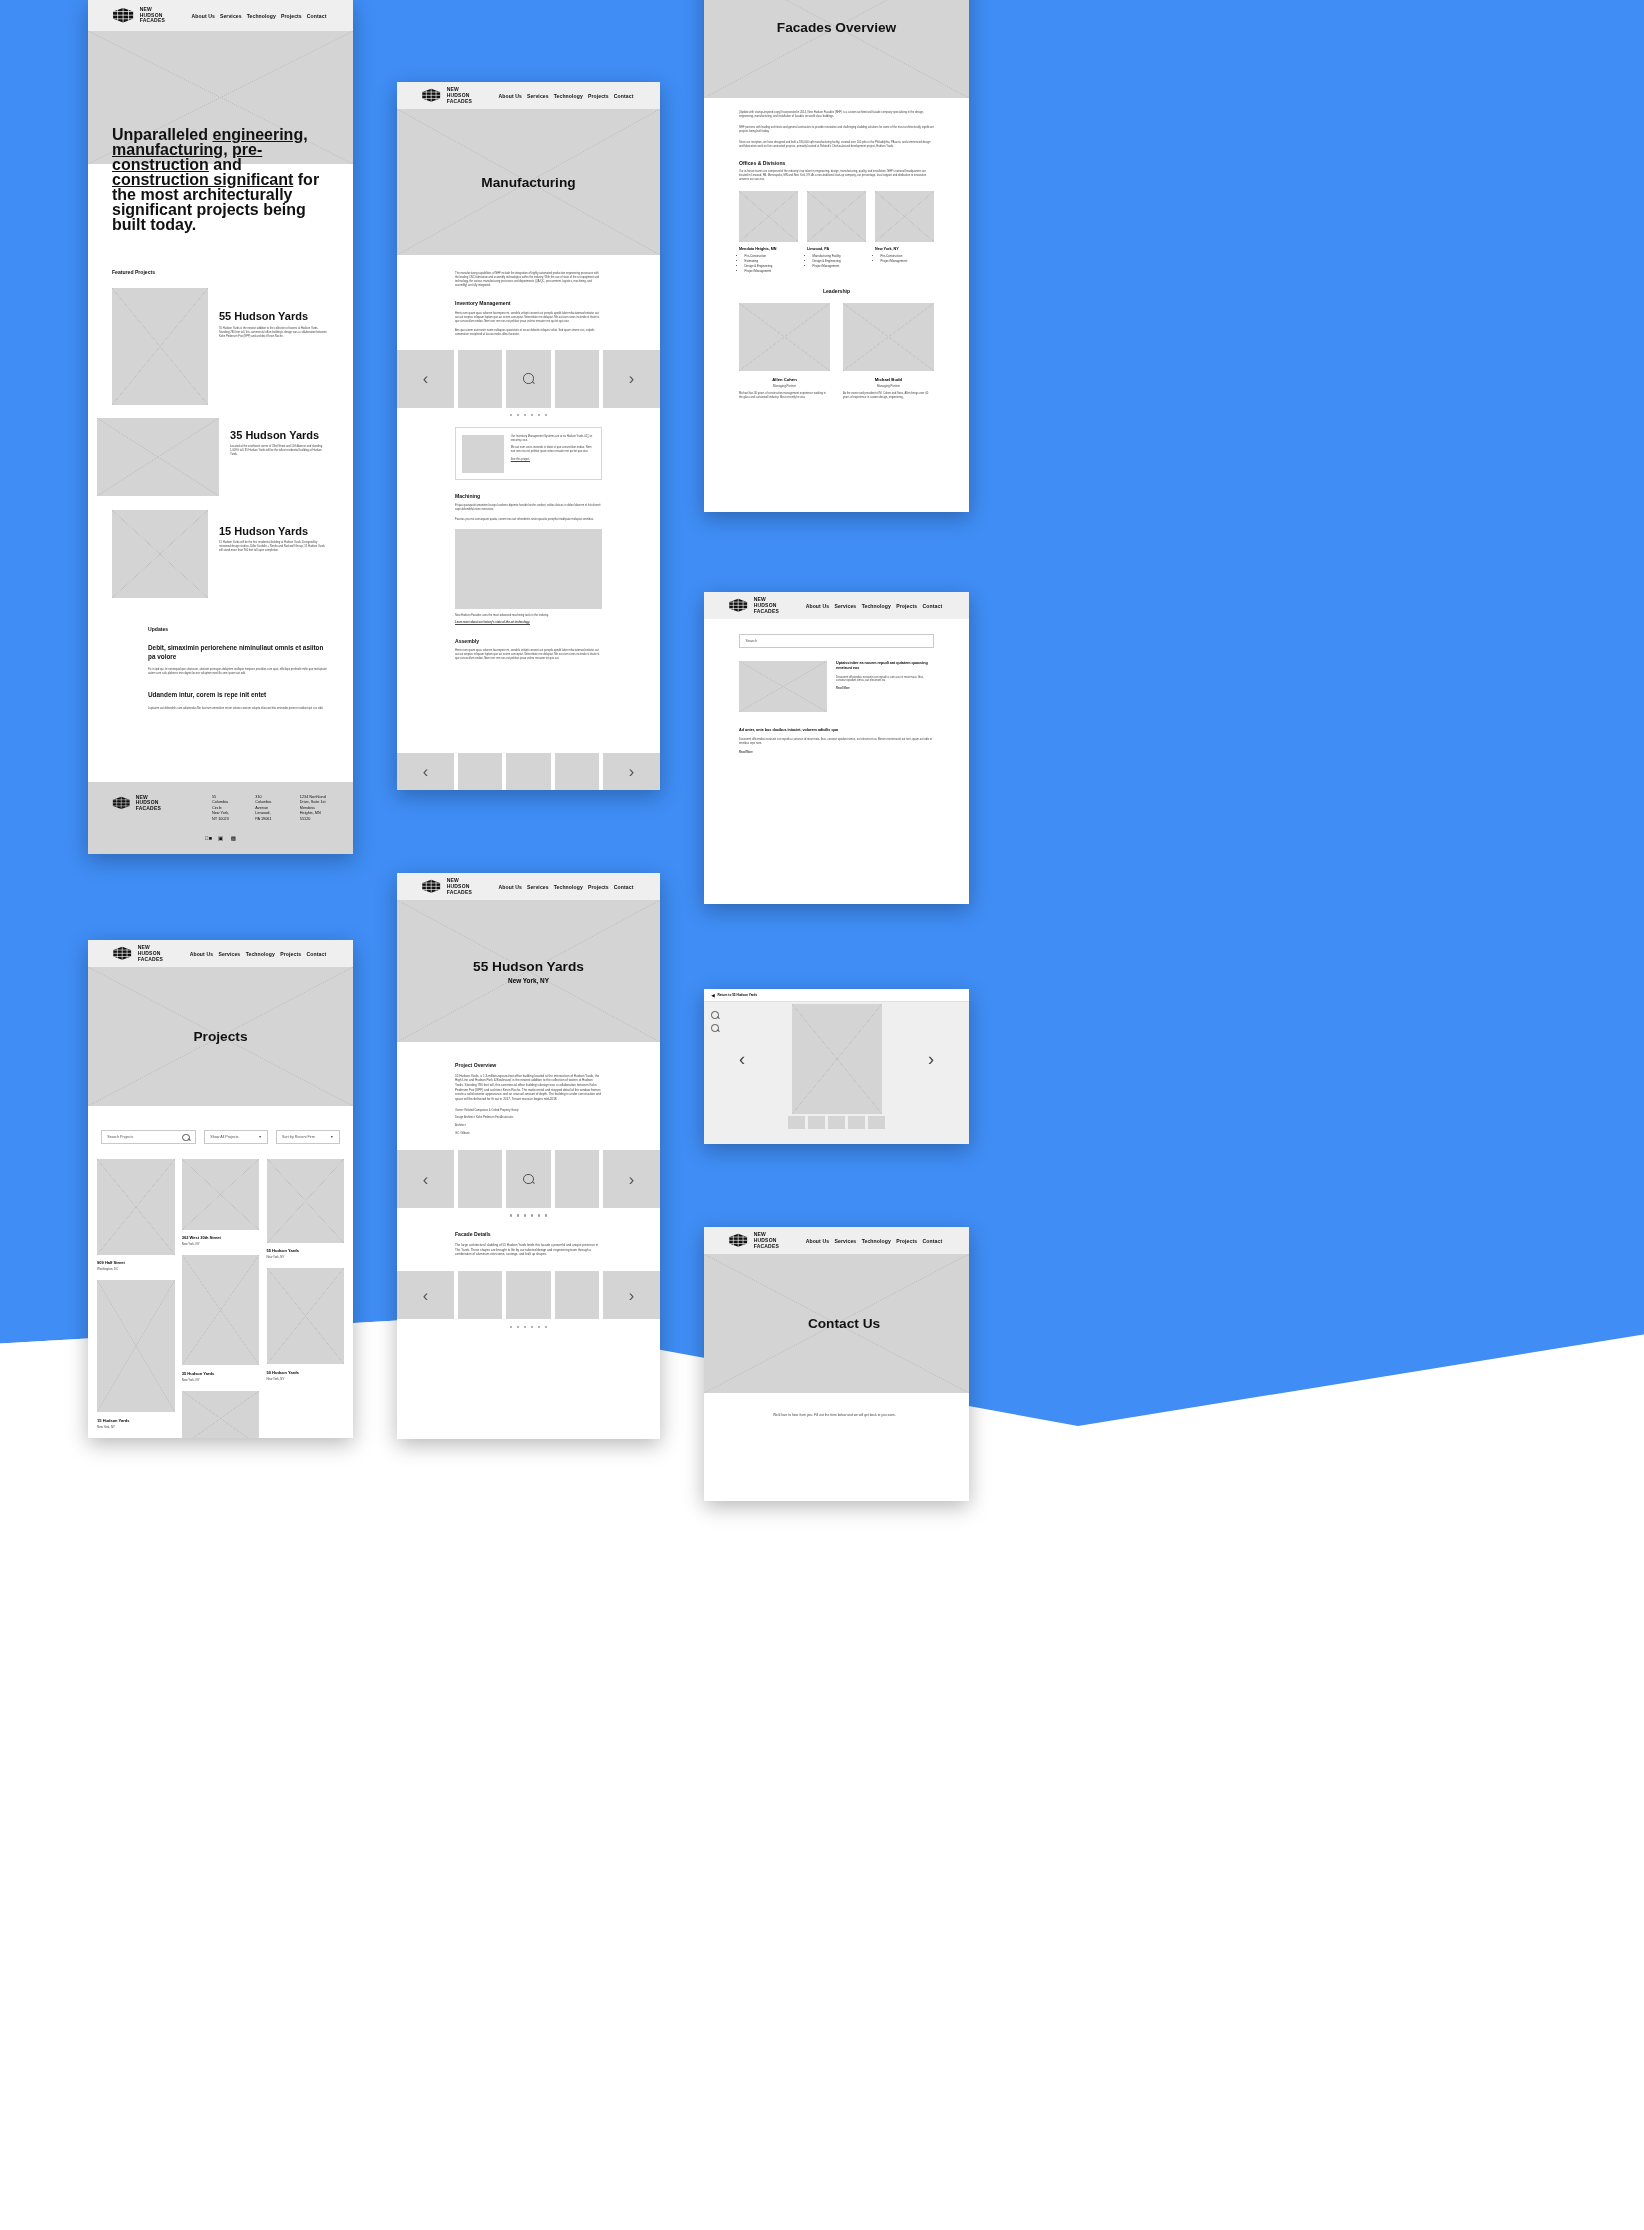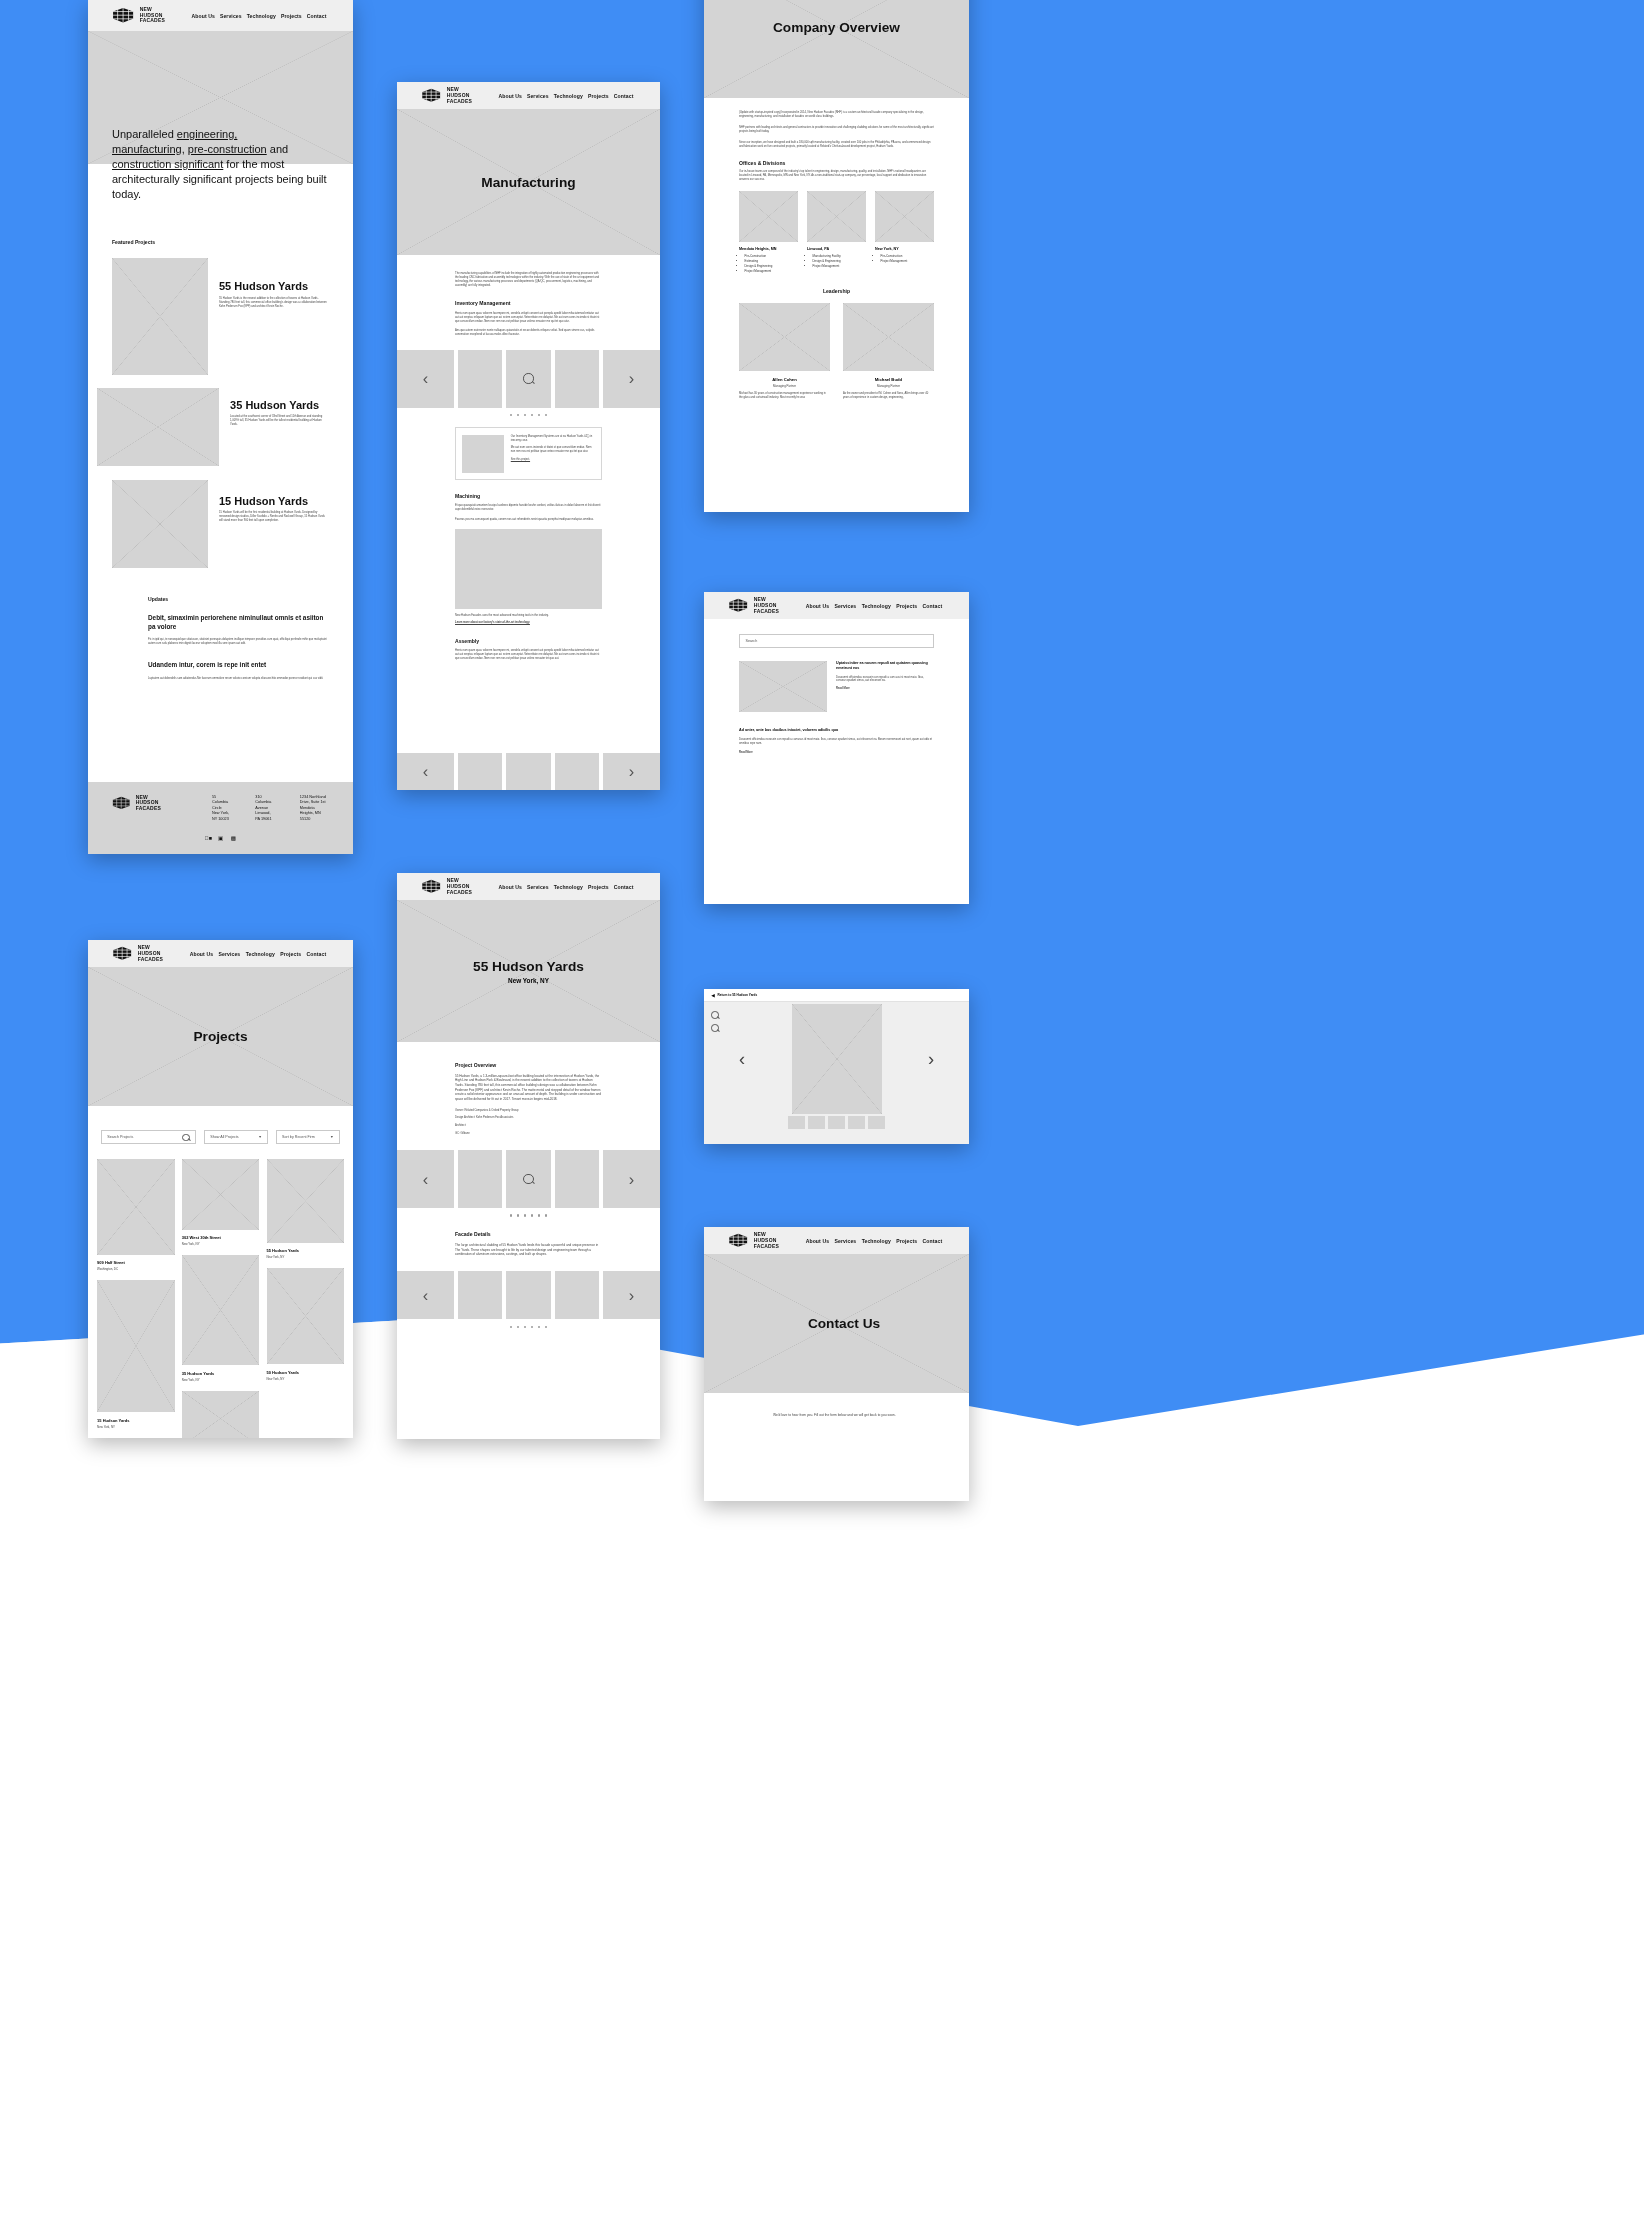--- a/index.html
+++ b/index.html
@@ -28,21 +28,21 @@
   .logo-txt{font-size:5px;line-height:5.7px;font-weight:700;color:#111;letter-spacing:0.2px;}
   .navlinks{display:flex;flex:1;justify-content:space-around;padding-left:24px;}
   .navlinks span{font-size:5.1px;font-weight:700;color:#111;letter-spacing:0.1px;}
 
   .ph{background:#d4d4d4;position:relative;}
   .ph::before,.ph::after{content:"";position:absolute;top:0;left:0;width:100%;height:100%;
     background:linear-gradient(to top right,transparent calc(50% - 0.4px),#bdbdbd 50%,transparent calc(50% + 0.4px));}
   .ph::after{background:linear-gradient(to bottom right,transparent calc(50% - 0.4px),#bdbdbd 50%,transparent calc(50% + 0.4px));}
   .ph-plain{background:#d4d4d4;}
 
-  .hero-title{font-size:11px;font-weight:400;color:#111;line-height:15px;}
+  .hero-title{font-size:16px;font-weight:700;color:#111;line-height:15px;}
   .u{text-decoration:underline;}
   .sect-h{font-size:5.1px;font-weight:700;color:#111;}
   .body-xxs{font-size:2.7px;line-height:3.9px;color:#444;}
   .proj-title{font-size:11px;font-weight:700;color:#111;}
   .big-center{font-size:13.7px;font-weight:700;color:#111;text-align:center;}
 
   .footer{background:#d4d4d4;padding:12.8px 24px;}
   .fcols{display:flex;gap:24px;margin-left:51px;font-size:3.8px;line-height:5.5px;color:#111;}
   .socials{display:flex;gap:6.4px;justify-content:center;margin-top:12.8px;}
   .socials i{width:6.4px;height:6.4px;display:block;color:#111;font-style:normal;font-size:5.5px;line-height:6.4px;text-align:center;}
@@ -241,21 +241,21 @@
     <div class="arrow">‹</div>
     <div class="cell"></div>
     <div class="cell"></div>
     <div class="cell"></div>
     <div class="arrow">›</div>
   </div>
 </div>
 
 <div class="screen" style="left:704px;top:-44px;width:265px;height:556px;">
   <div class="ph" style="height:142px;display:flex;align-items:center;justify-content:center;">
-    <div class="big-center" style="position:relative;z-index:2;">Company Overview</div>
+    <div class="big-center" style="position:relative;z-index:2;">Facades Overview</div>
   </div>
   <div style="padding:12.8px 35px 0 35px;">
     <div class="body-xxs">(Update with startup-inspired copy) Incorporated in 2014, New Hudson Facades (NHF) is a custom architectural facade company specializing in the design, engineering, manufacturing, and installation of facades on world class buildings.</div>
     <div class="body-xxs" style="margin-top:7.3px;">NHF partners with leading architects and general contractors to provide innovative and challenging cladding solutions for some of the most architecturally significant projects being built today.</div>
     <div class="body-xxs" style="margin-top:7.3px;">Since our inception, we have designed and built a 180,000 sqft manufacturing facility, created over 100 jobs in the Philadelphia, PA area, and commenced design and fabrication work on five contracted projects, primarily located at Related's Chelsea-based development project, Hudson Yards.</div>
 
     <div class="sect-h" style="margin-top:11px;">Offices &amp; Divisions</div>
     <div class="body-xxs" style="margin-top:4.6px;">Our in-house teams are composed of the industry's top talent in engineering, design, manufacturing, quality, and installation. NHF's national headquarters are located in Linwood, PA, Minneapolis, MN and New York, NY. As a non-traditional start-up company, our percentage, local support and dedication to innovation answers our success.</div>
 
     <div style="display:flex;gap:9.1px;margin-top:9.1px;">

